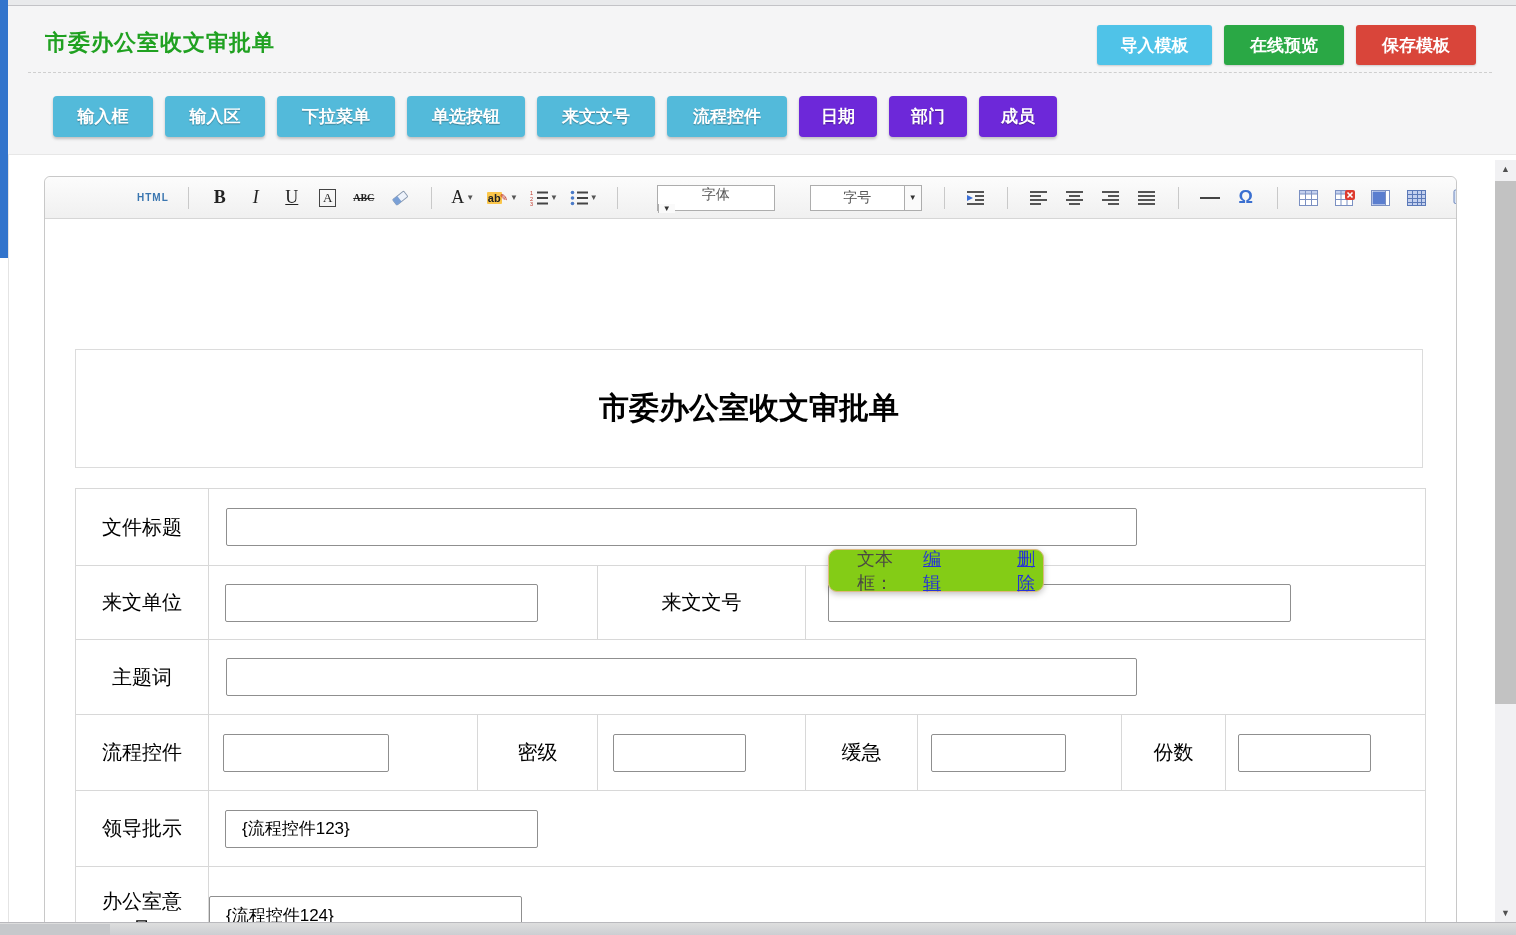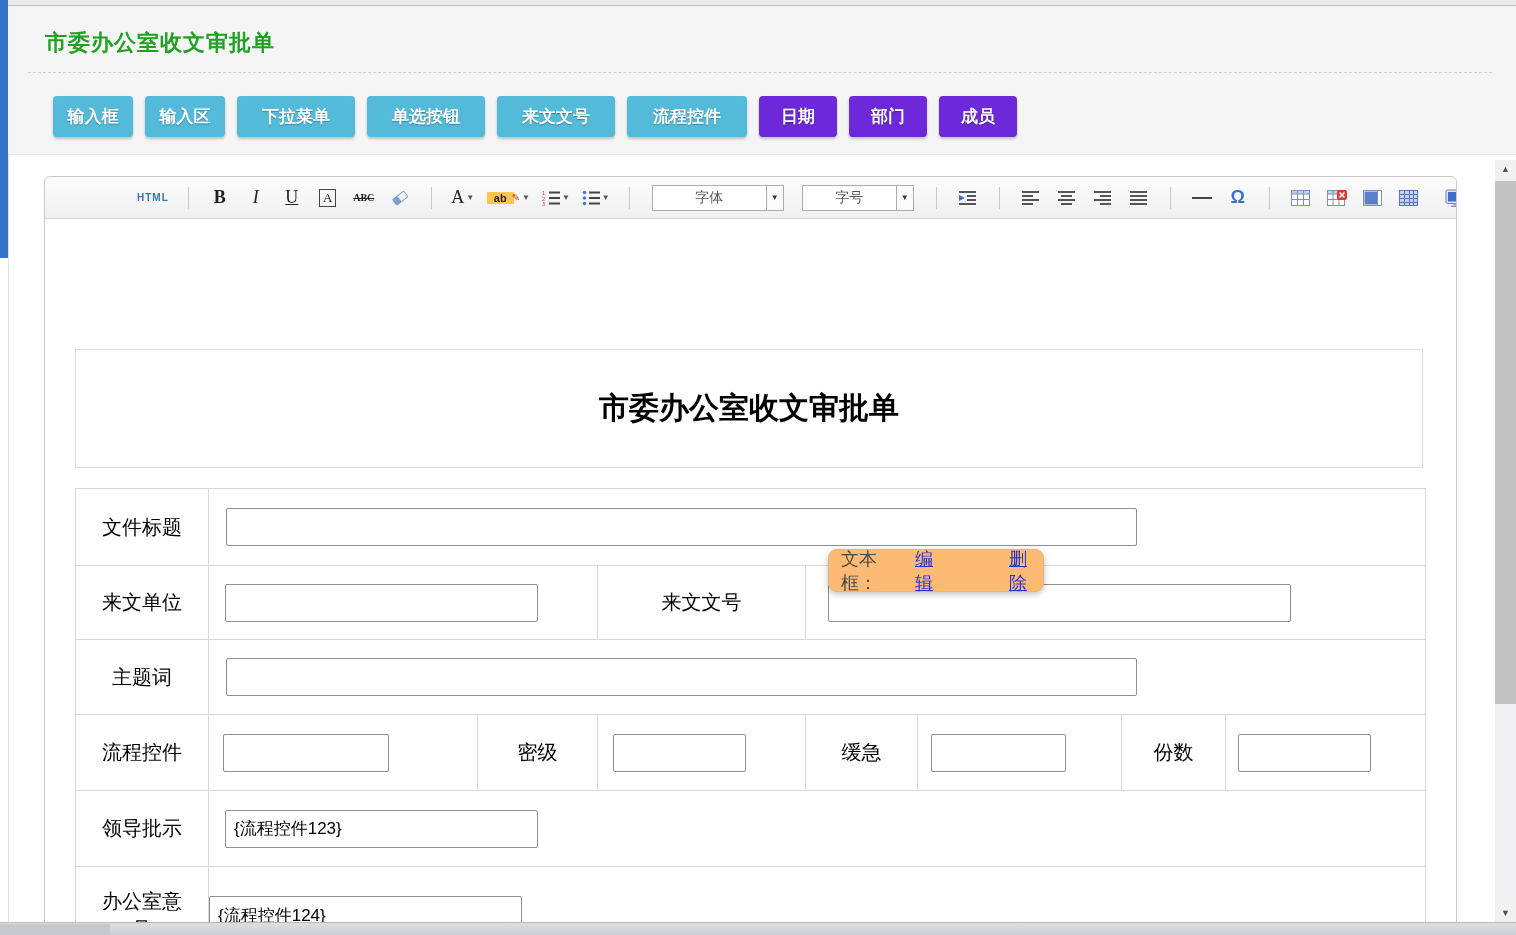--- a/index.html
+++ b/index.html
@@ -18,59 +18,59 @@
   .dashed-divider { position:absolute; left:20px; right:24px; top:66px; border-top:1px dashed #cfcfcf; }
   .action-buttons { position:absolute; top:19px; right:40px; display:flex; gap:12px; }
   .action-btn { height:40px; border:none; border-radius:3px; color:#fff; font-size:17px; font-weight:bold; cursor:pointer; box-shadow:0 1px 2px rgba(0,0,0,.18); font-family:inherit; }
   .btn-import { width:115px; background:#4fc3e8; }
   .btn-preview { width:120px; background:#2aa845; }
   .btn-save { width:120px; background:#d9453a; }
   .component-buttons { position:absolute; left:45px; top:90px; display:flex; gap:12px; }
   .comp-btn { height:41px; border:none; border-radius:4px; color:#fff; font-size:17px; font-weight:bold; cursor:pointer; text-shadow:0 1px 1px rgba(0,0,0,.3); box-shadow:0 2px 3px rgba(0,0,0,.22); font-family:inherit; }
   .comp-light { background:#53bada; }
   .comp-dark { background:#6d28d9; }
-  .w100{width:80px;} .w118{width:118px;} .w120{width:120px;} .w78{width:78px;}
+  .w100{width:100px;} .w118{width:118px;} .w120{width:120px;} .w78{width:78px;}
 
   
   .editor { position:absolute; left:44px; top:176px; width:1413px; height:759px; border:1px solid #c8c8c8; border-radius:6px 6px 0 0; background:#fff; z-index:8; overflow:hidden; }
   .toolbar { height:42px; background:linear-gradient(#fcfcfc,#f0f0f0); border-bottom:1px solid #d6d6d6; display:flex; align-items:center; padding-left:92px; gap:12px; border-radius:6px 6px 0 0; }
   .tb-sep { width:1px; height:22px; background:#c9c9c9; margin:0 7px; flex:none; }
   .tb-btn { min-width:24px; height:28px; display:flex; align-items:center; justify-content:center; border-radius:3px; cursor:pointer; color:#222; flex:none; }
   .tb-serif { font-family:"Liberation Serif","DejaVu Serif",serif; font-size:18px; }
   .html-logo { font-size:10px; font-weight:bold; color:#3a76b0; letter-spacing:1px; cursor:pointer; flex:none; }
   .bold-g { font-weight:bold; }
   .italic-g { font-style:italic; }
   .underline-g { text-decoration:underline; }
   .abox { border:1px solid #444; padding:0 3px; font-size:13px; line-height:16px; }
   .strike-g { font-size:10px; font-weight:bold; text-decoration:line-through; letter-spacing:0; }
   .dd-arrow { font-size:8px; color:#555; margin-left:2px; }
-  .hl-ab { background:#fbc64a; font-size:11px; font-weight:bold; padding:0 7px; border-radius:1px; }
+  .hl-ab { background:#fbc64a; font-size:11px; font-weight:bold; padding:0 1px; border-radius:1px; }
   .pencil { color:#c0392b; font-size:10px; margin-left:-2px; }
   .tb-select { height:26px; background:#fff; border:1px solid #adadad; display:flex; align-items:stretch; cursor:pointer; flex:none; }
   .tb-select .sel-label { flex:1; display:flex; align-items:center; justify-content:center; font-size:14px; color:#555; }
   .tb-select .sel-arrow { width:17px; border-left:1px solid #adadad; display:flex; align-items:center; justify-content:center; font-size:8px; color:#333; background:#fafafa; }
-  .sel-font { width:132px; margin:0 3px; }
+  .sel-font { width:118px; margin:0 20px;flex-direction:column; }
   .sel-size { width:112px; margin:0 3px; }
   .hr-glyph { width:20px; height:0; border-top:2px solid #444; }
   .omega-g { color:#3a6fd0; font-weight:bold; font-size:18px; }
   .tb-spacer { flex:1; }
   .fullscreen-wrap { margin-right:14px; }
 
   
   .canvas { position:relative; height:716px; background:#fff; }
   .doc-title-box { position:absolute; left:30px; top:130px; width:1348px; height:119px; border:1px solid #dcdcdc; display:flex; align-items:center; justify-content:center; }
   .doc-title { font-size:30px; font-weight:bold; color:#000; }
   table.form { position:absolute; left:30px; top:269px; width:1350px; border-collapse:collapse; table-layout:fixed; }
   table.form td { border:1px solid #d8d8d8; vertical-align:middle; }
   td.lbl { text-align:center; font-size:20px; color:#000; }
-  .inp { height:38px; border:1px solid #8f8f8f; border-radius:2px; background:#fff; font-size:17px; padding:0 8px; font-family:inherit; display:block; }
+  .inp { height:38px; border:1px solid #8f8f8f; border-radius:2px; background:#fff; font-size:17px; padding:0 16px; font-family:inherit; display:block; }
   .r6-lbl { width:92px; margin:0 auto; padding-top:20px; line-height:28px; text-align:center; font-size:20px; }
 
   
-  .tooltip { position:absolute; left:783px; top:330px; width:216px; height:43px; background:#fdba74; border:1px solid #ddba80; border-radius:9px; box-shadow:0 2px 6px rgba(0,0,0,.25); display:flex; align-items:center; padding-left:12px; z-index:40; font-family:"Liberation Serif","DejaVu Serif",serif; }
+  .tooltip { position:absolute; left:783px; top:330px; width:216px; height:43px; background:#84cc16; border:1px solid #ddba80; border-radius:9px; box-shadow:0 2px 6px rgba(0,0,0,.25); display:flex; align-items:center; padding-left:12px; z-index:40; font-family:"Liberation Serif","DejaVu Serif",serif;text-align:center; }
   .tooltip .tt-label { font-size:18px; color:#4a4a42; }
   .tooltip a { font-size:18px; color:#2532d8; text-decoration:underline; cursor:pointer; }
   .tt-edit { margin-left:6px; }
   .tt-del { margin-left:60px; }
 
   
   .v-scrollbar { position:absolute; left:1495px; top:160px; width:21px; height:762px; background:#f1f1f3; z-index:25; }
   .sb-btn { position:absolute; left:0; width:21px; height:18px; display:flex; align-items:center; justify-content:center; font-size:9px; color:#505050; cursor:pointer; }
   .sb-up { top:0; }
   .sb-down { bottom:0; }
@@ -86,20 +86,25 @@
 
 <div class="screen">
 
   <div class="top-strip"></div>
   <div class="left-strip"></div>
   <div class="left-border"></div>
 
   <div class="header">
     <div class="page-title">市委办公室收文审批单</div>
     <div class="dashed-divider"></div>
+    <div class="action-buttons">
+      <button class="action-btn btn-import">导入模板</button>
+      <button class="action-btn btn-preview">在线预览</button>
+      <button class="action-btn btn-save">保存模板</button>
+    </div>
     <div class="component-buttons">
       <button class="comp-btn comp-light w100">输入框</button>
       <button class="comp-btn comp-light w100">输入区</button>
       <button class="comp-btn comp-light w118">下拉菜单</button>
       <button class="comp-btn comp-light w118">单选按钮</button>
       <button class="comp-btn comp-light w118">来文文号</button>
       <button class="comp-btn comp-light w120">流程控件</button>
       <button class="comp-btn comp-dark w78">日期</button>
       <button class="comp-btn comp-dark w78">部门</button>
       <button class="comp-btn comp-dark w78">成员</button>

